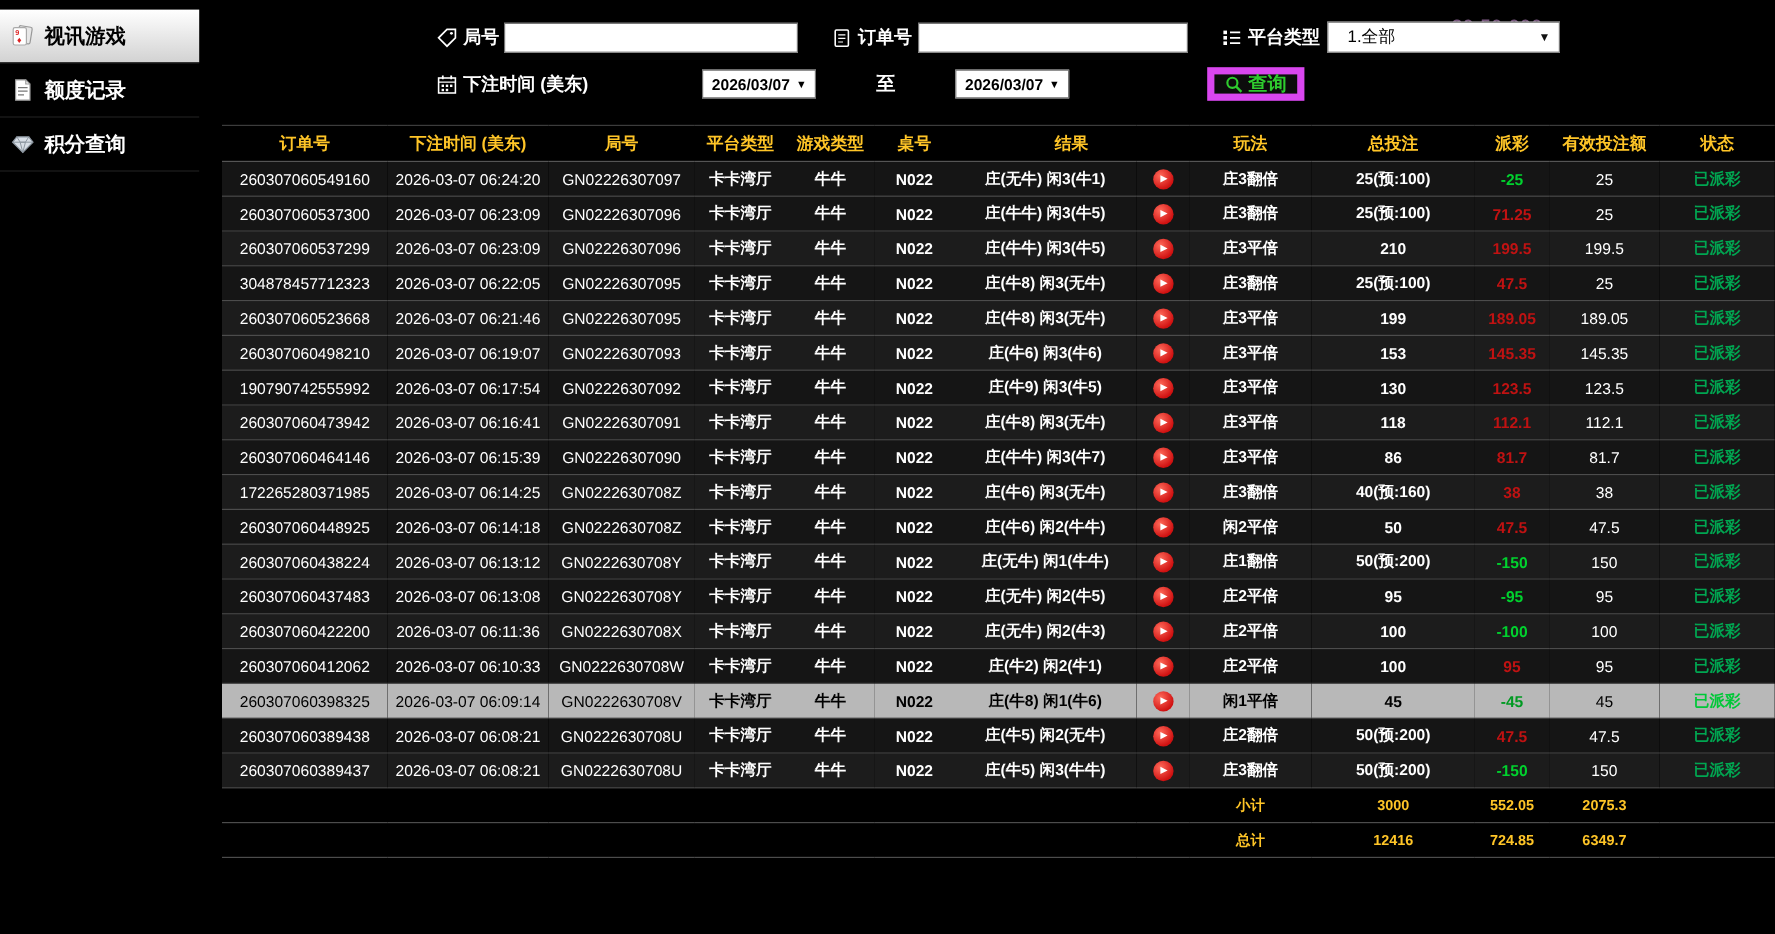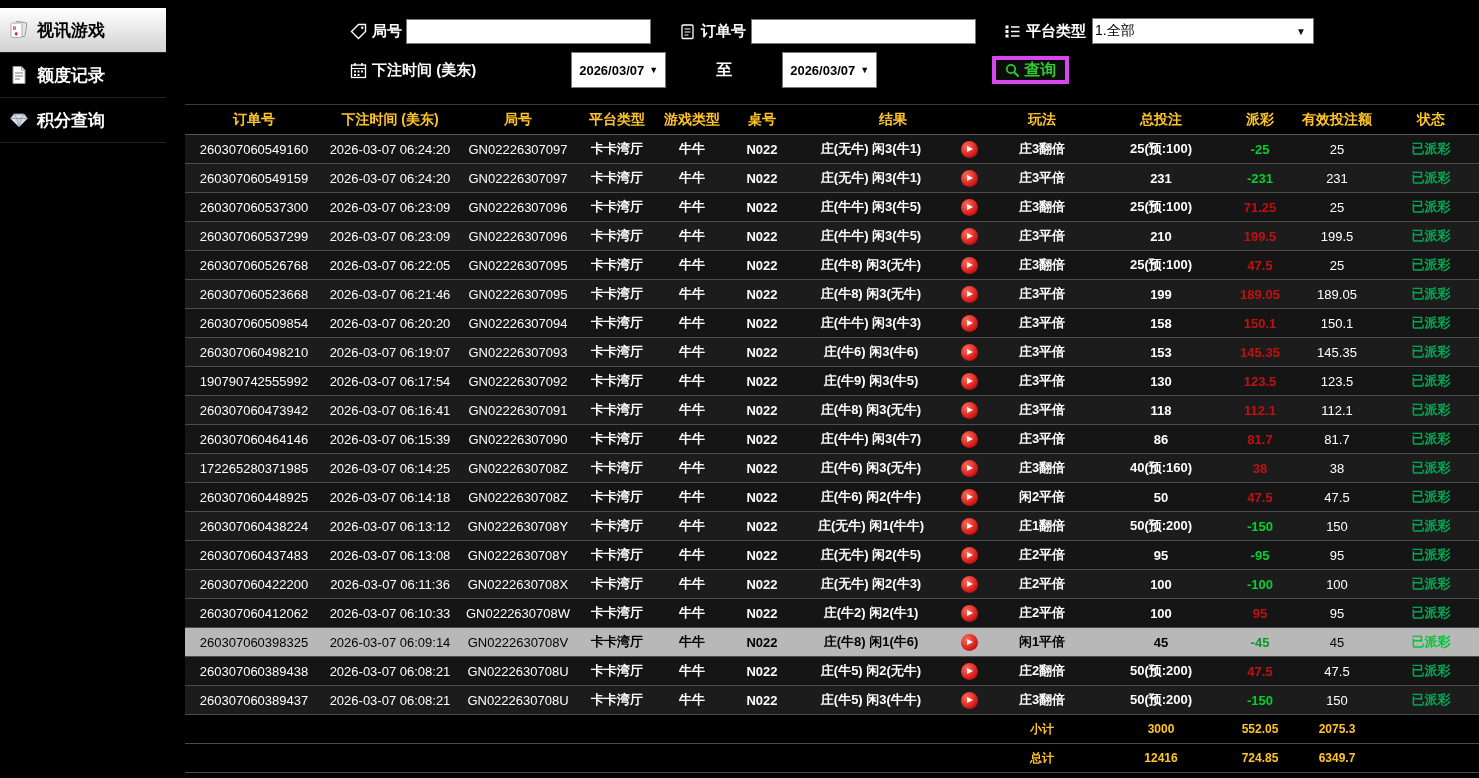--- a/index.html
+++ b/index.html
@@ -35,38 +35,38 @@
 
   .text-input {
     height:25px; border:1px solid #777; background:#fff; color:#000;
     font-size:13px; padding:0 5px; outline:none;
     font-family:"Liberation Sans", sans-serif;
   }
   .round-input { width:245px; margin-left:4px; }
   .order-input { width:225px; margin-left:5px; }
 
   .select-box {
-    width:222px; height:26px; margin-left:6px; background:#fff; color:#000;
+    width:194px; height:26px; margin-left:6px; background:#fff; color:#000;
     border:1px solid #777; font-size:14px; display:flex; align-items:center;
-    padding:0 2px; cursor:pointer; position:relative;
+    padding:0 16px; cursor:pointer; position:relative;
   }
   .select-box .arrow { position:absolute; right:7px; font-size:10px; color:#111; }
 
   .date-box {
-    height:36px; background:#fff; color:#000; border:1px solid #777;
+    height:24px; background:#fff; color:#000; border:1px solid #777;
     font-size:13px; font-weight:bold; display:flex; align-items:center; gap:5px;
     padding:0 7px; cursor:pointer; white-space:nowrap;
   }
   .date-box .arrow { font-size:9px; }
 
   .to-label { font-size:16px; font-weight:bold; margin-left:50px; }
 
   .query-btn {
     margin-left:115px; height:28px; padding:0 9px;
-    background:#0c0c0c; border:4px solid #d946ef;
+    background:#0c0c0c; border:6px solid #d946ef;
     color:#2ecc2e; font-size:16px; font-weight:bold;
     display:flex; align-items:center; gap:4px; cursor:pointer;
     font-family:"Liberation Sans", sans-serif;
   }
 
   .gap-a { margin-left:28px; }
 
   
   table.records {
     width:1294px; margin-top:18px; border-collapse:collapse; table-layout:fixed;
@@ -292,35 +292,20 @@
     <td data-cell="game">牛牛</td>
     <td data-cell="table_no">N022</td>
     <td data-cell="result">庄(无牛) 闲3(牛1)</td>
     <td><span class="play-btn"></span></td>
     <td data-cell="method">庄3翻倍</td>
     <td data-cell="bet">25(预:100)</td>
     <td data-cell="payout" class="pay-loss">-25</td>
     <td data-cell="valid">25</td>
     <td data-cell="status" class="status-cell">已派彩</td>
   </tr>
-          <tr class="r-even">
-    <td data-cell="order">260307060549159</td>
-    <td data-cell="time">2026-03-07 06:24:20</td>
-    <td data-cell="round">GN02226307097</td>
-    <td data-cell="platform">卡卡湾厅</td>
-    <td data-cell="game">牛牛</td>
-    <td data-cell="table_no">N022</td>
-    <td data-cell="result">庄(无牛) 闲3(牛1)</td>
-    <td><span class="play-btn"></span></td>
-    <td data-cell="method">庄3平倍</td>
-    <td data-cell="bet">231</td>
-    <td data-cell="payout" class="pay-loss">-231</td>
-    <td data-cell="valid">231</td>
-    <td data-cell="status" class="status-cell">已派彩</td>
-  </tr>
           <tr class="r-odd">
     <td data-cell="order">260307060537300</td>
     <td data-cell="time">2026-03-07 06:23:09</td>
     <td data-cell="round">GN02226307096</td>
     <td data-cell="platform">卡卡湾厅</td>
     <td data-cell="game">牛牛</td>
     <td data-cell="table_no">N022</td>
     <td data-cell="result">庄(牛牛) 闲3(牛5)</td>
     <td><span class="play-btn"></span></td>
     <td data-cell="method">庄3翻倍</td>
@@ -338,21 +323,21 @@
     <td data-cell="table_no">N022</td>
     <td data-cell="result">庄(牛牛) 闲3(牛5)</td>
     <td><span class="play-btn"></span></td>
     <td data-cell="method">庄3平倍</td>
     <td data-cell="bet">210</td>
     <td data-cell="payout" class="pay-win">199.5</td>
     <td data-cell="valid">199.5</td>
     <td data-cell="status" class="status-cell">已派彩</td>
   </tr>
           <tr class="r-odd">
-    <td data-cell="order">260307060526768</td>
+    <td data-cell="order">304878457712323</td>
     <td data-cell="time">2026-03-07 06:22:05</td>
     <td data-cell="round">GN02226307095</td>
     <td data-cell="platform">卡卡湾厅</td>
     <td data-cell="game">牛牛</td>
     <td data-cell="table_no">N022</td>
     <td data-cell="result">庄(牛8) 闲3(无牛)</td>
     <td><span class="play-btn"></span></td>
     <td data-cell="method">庄3翻倍</td>
     <td data-cell="bet">25(预:100)</td>
     <td data-cell="payout" class="pay-win">47.5</td>
@@ -365,35 +350,20 @@
     <td data-cell="round">GN02226307095</td>
     <td data-cell="platform">卡卡湾厅</td>
     <td data-cell="game">牛牛</td>
     <td data-cell="table_no">N022</td>
     <td data-cell="result">庄(牛8) 闲3(无牛)</td>
     <td><span class="play-btn"></span></td>
     <td data-cell="method">庄3平倍</td>
     <td data-cell="bet">199</td>
     <td data-cell="payout" class="pay-win">189.05</td>
     <td data-cell="valid">189.05</td>
-    <td data-cell="status" class="status-cell">已派彩</td>
-  </tr>
-          <tr class="r-odd">
-    <td data-cell="order">260307060509854</td>
-    <td data-cell="time">2026-03-07 06:20:20</td>
-    <td data-cell="round">GN02226307094</td>
-    <td data-cell="platform">卡卡湾厅</td>
-    <td data-cell="game">牛牛</td>
-    <td data-cell="table_no">N022</td>
-    <td data-cell="result">庄(牛牛) 闲3(牛3)</td>
-    <td><span class="play-btn"></span></td>
-    <td data-cell="method">庄3平倍</td>
-    <td data-cell="bet">158</td>
-    <td data-cell="payout" class="pay-win">150.1</td>
-    <td data-cell="valid">150.1</td>
     <td data-cell="status" class="status-cell">已派彩</td>
   </tr>
           <tr class="r-even">
     <td data-cell="order">260307060498210</td>
     <td data-cell="time">2026-03-07 06:19:07</td>
     <td data-cell="round">GN02226307093</td>
     <td data-cell="platform">卡卡湾厅</td>
     <td data-cell="game">牛牛</td>
     <td data-cell="table_no">N022</td>
     <td data-cell="result">庄(牛6) 闲3(牛6)</td>

